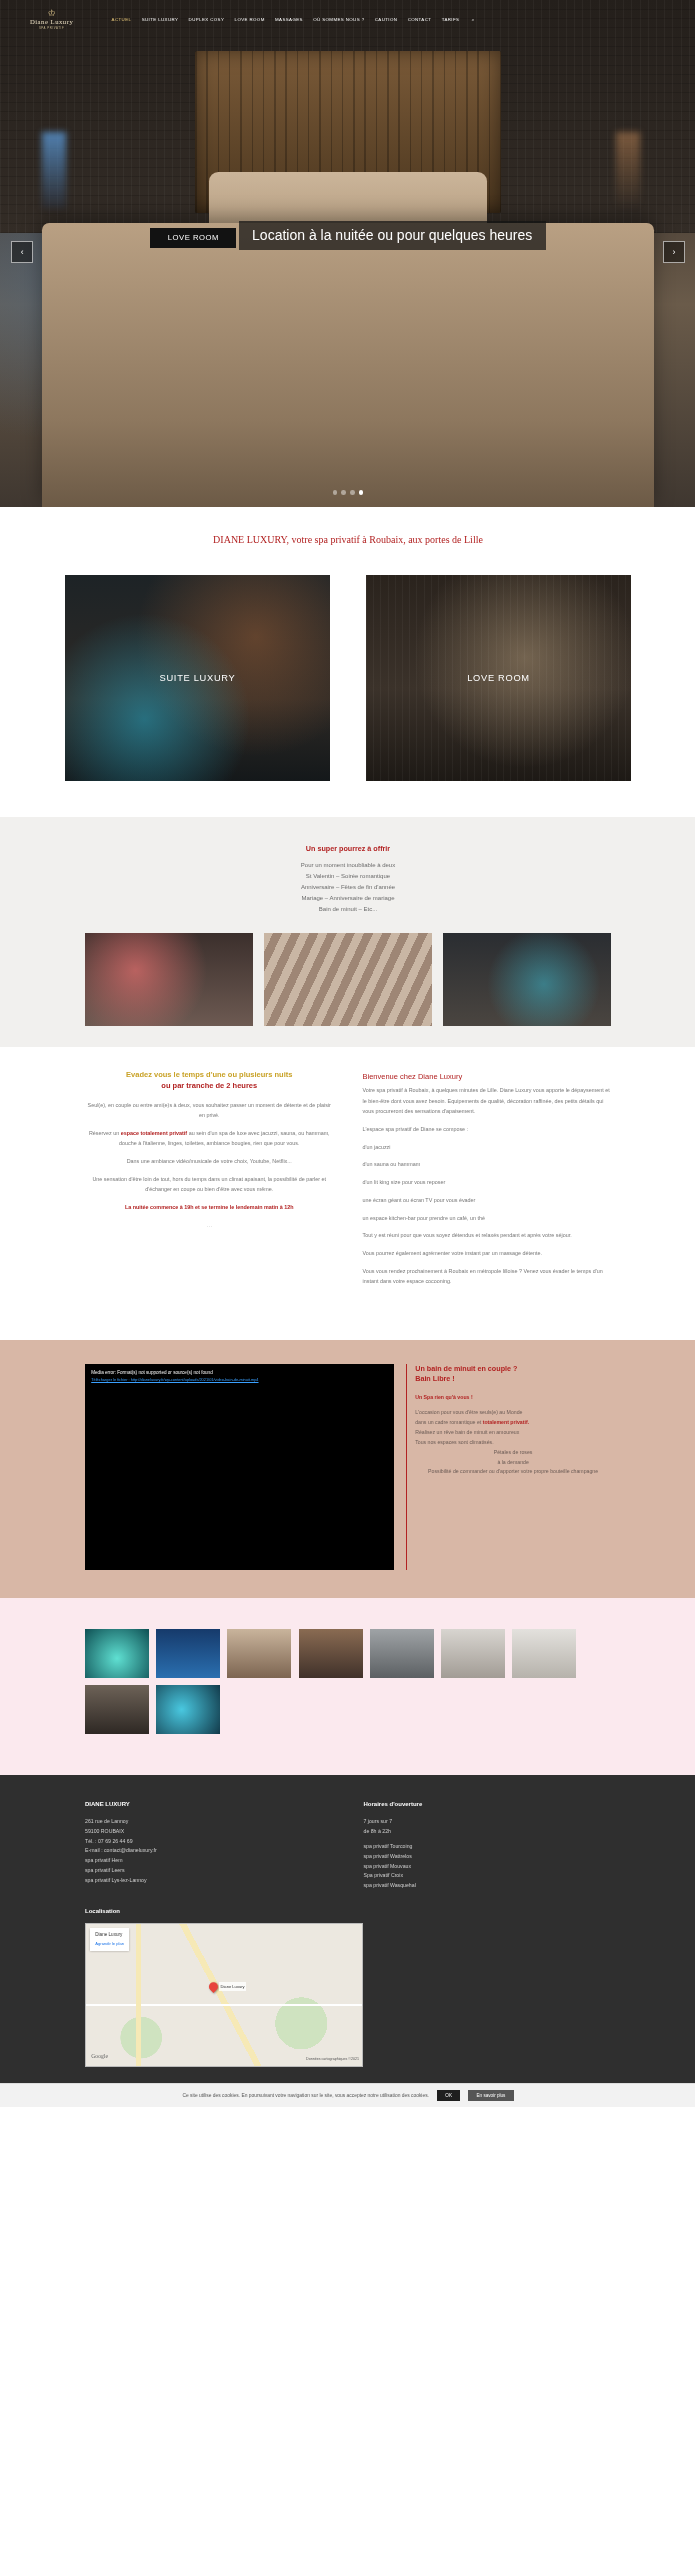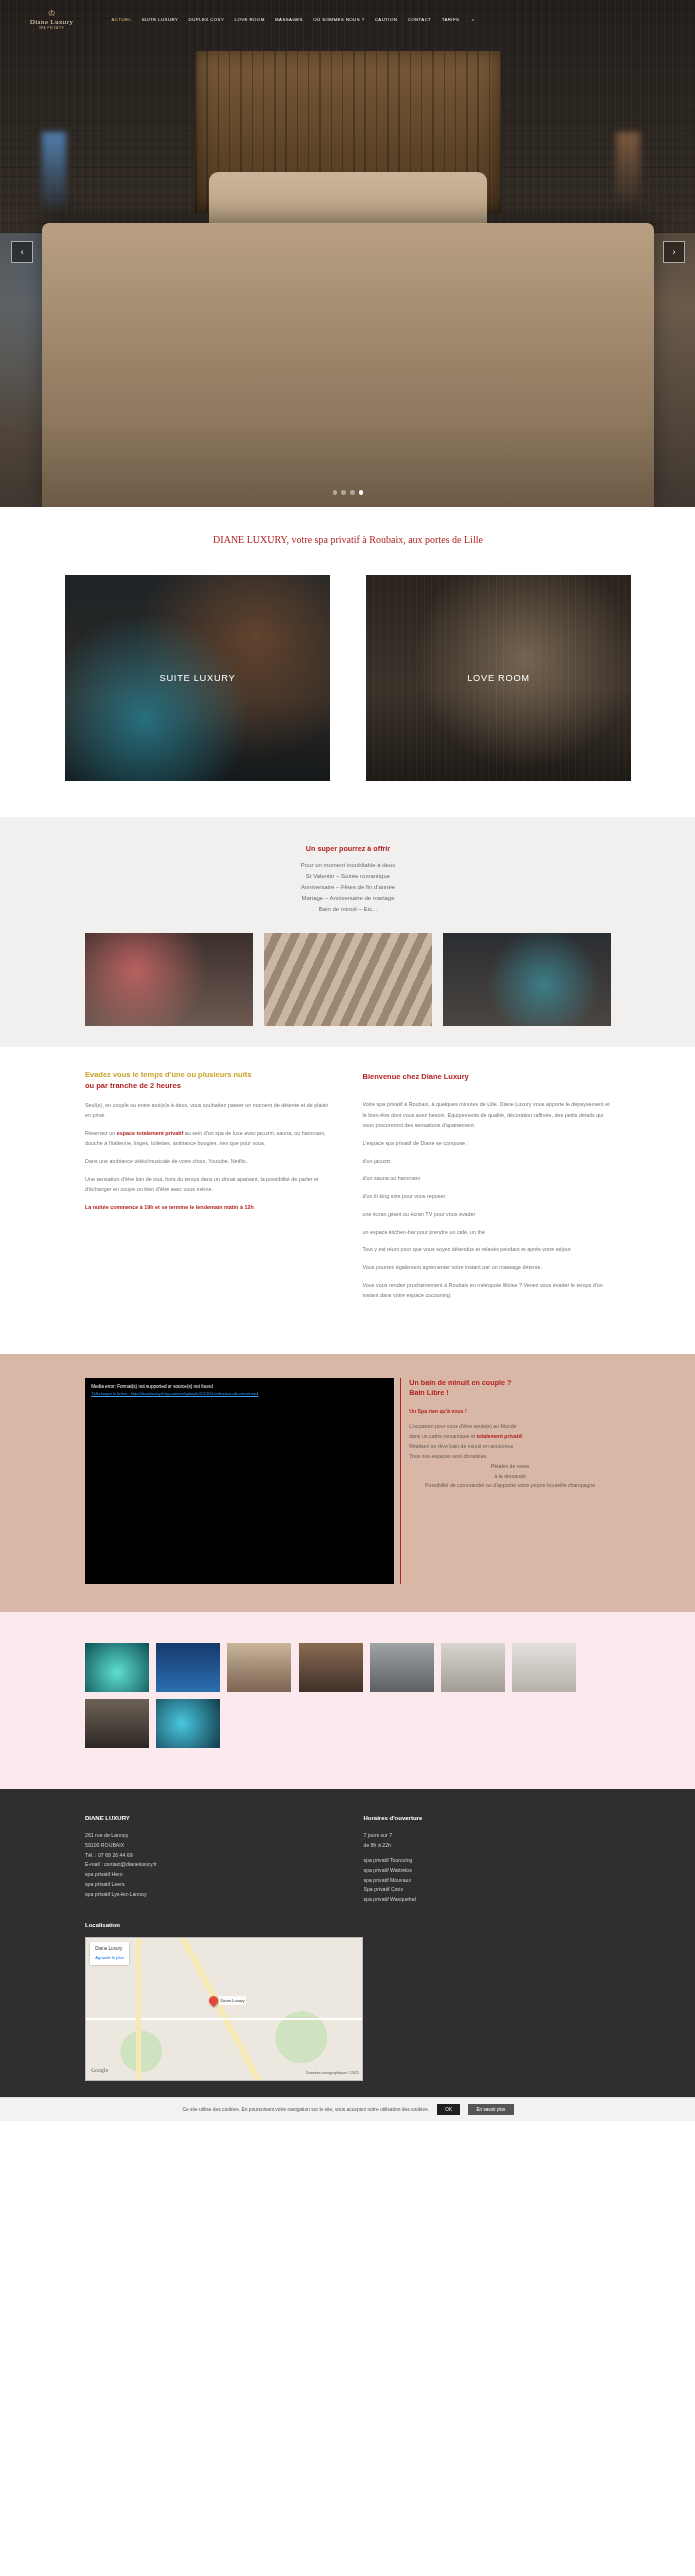--- a/index.html
+++ b/index.html
@@ -268,48 +268,48 @@
   .ph3 { background: radial-gradient(circle at 60% 55%, rgba(60,180,200,.55), transparent 50%), linear-gradient(#2a2d31, #4a4540); }
   
   .twocol {
     width: 526px;
     margin: 0 auto;
     display: flex;
     gap: 29px;
     padding: 23px 0 46px;
   }
   .col { flex: 1; font-size: 5.4px; line-height: 1.95; color: #777; }
-  .col.left { text-align: left; }
+  .col.left { text-align: center; }
   .col.left h3 {
     color: #c9a227;
     font-size: 7.5px;
     line-height: 1.45;
     margin-bottom: 8.2px;
     font-weight: bold;
   }
   .col.left h3 .r { color: #b22222; }
   .col.right h3 {
     color: #b22222;
     font-size: 7.5px;
-    margin-bottom: 15px;
-    font-weight: bold;
+    margin-bottom: 1px;
+    font-weight: normal;
   }
   .col p { margin-bottom: 7.2px; }
   .hl-red { color: #b22222; font-weight: bold; }
   .col .divider { color:#bbb; font-size: 6.2px; margin-top: 4.1px;}
   
   .midnight {
     background: #d8b7a6;
     padding: 24px 0 28px;
   }
   .midnight-inner {
     width: 526px;
     margin: 0 auto;
     display: flex;
-    gap: 6px;
+    gap: 12px;
   }
   .video-box {
     width: 309px;
     height: 206px;
     background: #000;
     color: #fff;
     padding: 5.2px 6.2px;
     font-size: 4.6px;
     line-height: 1.6;
   }
@@ -457,20 +457,24 @@
       <a href="#">LOVE ROOM</a>
       <a href="#">MASSAGES</a>
       <a href="#">OÙ SOMMES NOUS ?</a>
       <a href="#">CAUTION</a>
       <a href="#">CONTACT</a>
       <a href="#">TARIFS</a>
       <span class="nav-search">⌕</span>
     </nav>
   </header>
 
+  <div class="hero-caption">
+    <div class="hero-badge">LOVE ROOM</div>
+    <h1 class="hero-title">Location à la nuitée ou pour quelques heures</h1>
+  </div>
 
   <div class="hero-arrow prev">‹</div>
   <div class="hero-arrow next">›</div>
 
   <div class="hero-dots">
     <span></span>
     <span></span>
     <span></span>
     <span class="on"></span>
   </div>

